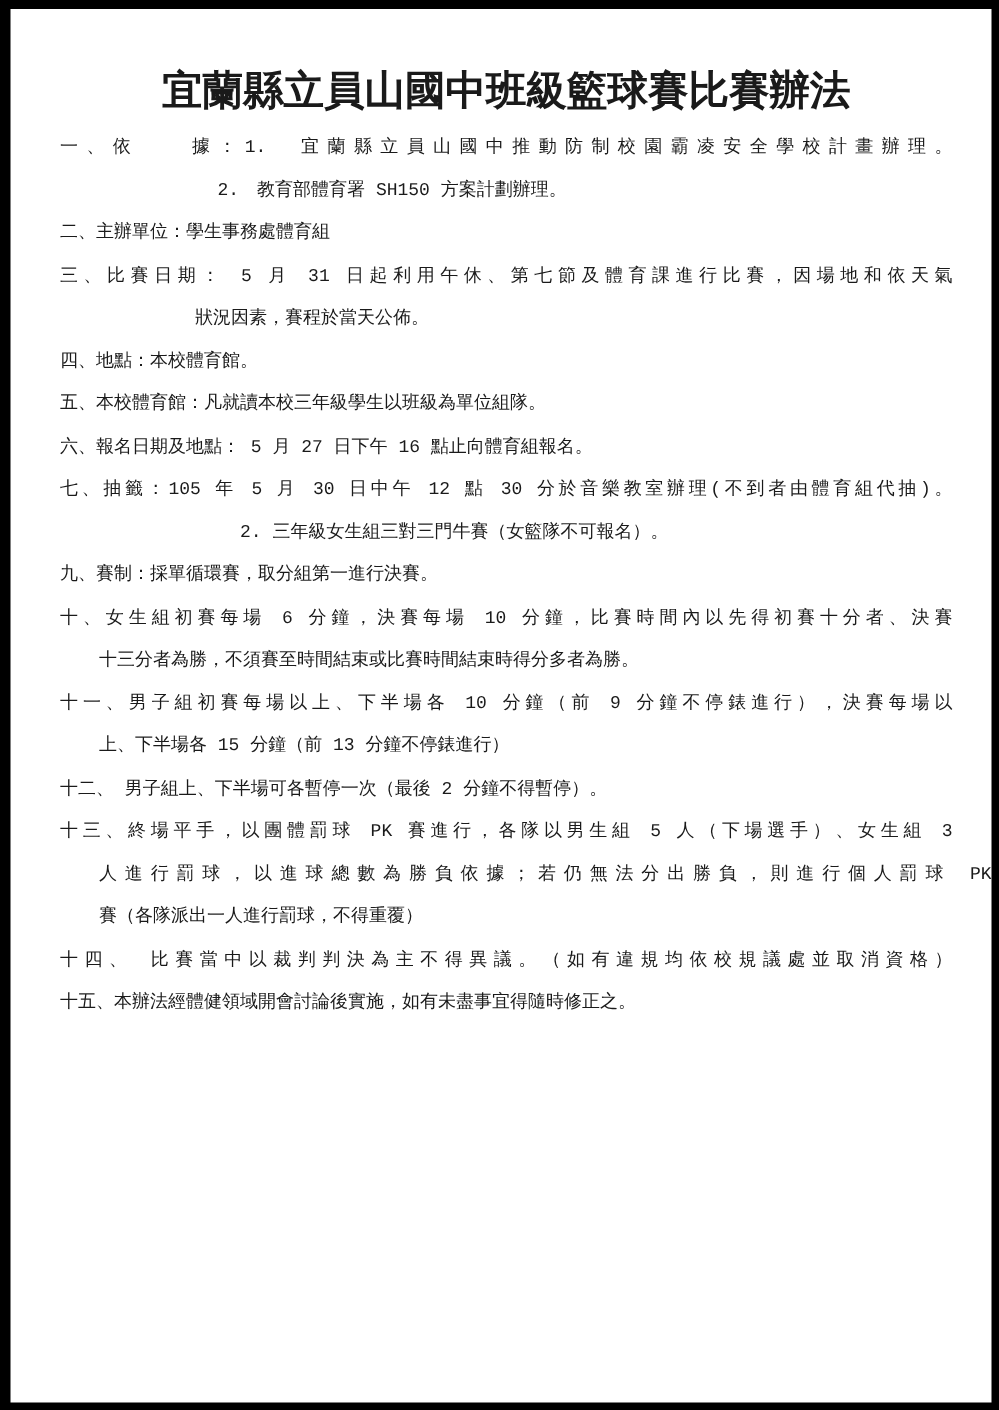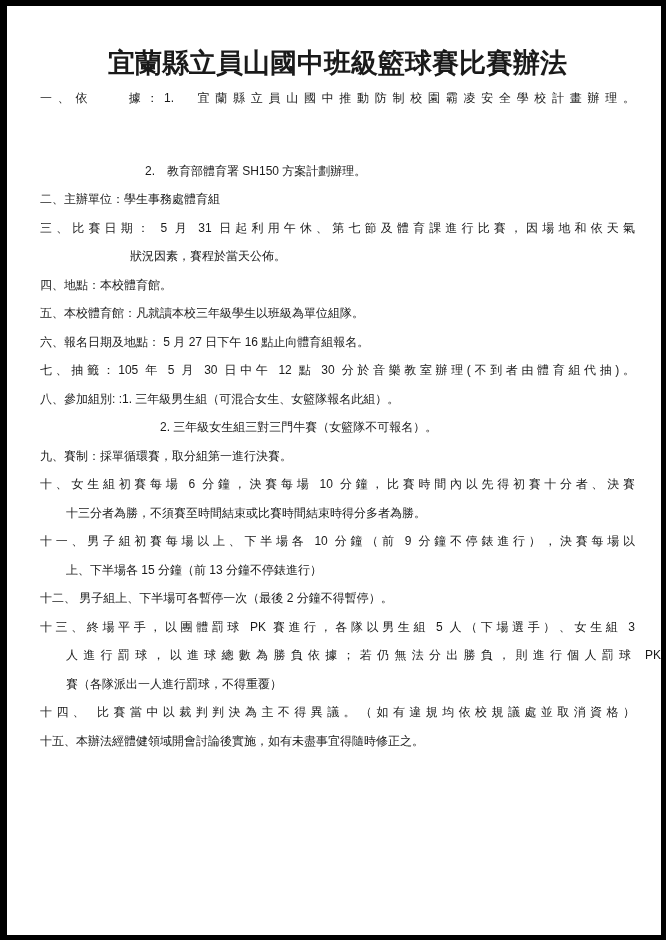--- a/index.html
+++ b/index.html
@@ -10,21 +10,21 @@
   .sheet {
     position: relative;
     box-sizing: border-box;
     width: 666px;
     height: 940px;
     background: #ffffff;
     border-style: solid;
     border-color: #000000;
     border-width: 6px 5px 5px 7px; 
     padding: 40px 26px 0 33px;
-    font-family: Liberation Sans, sans-serif;
+    font-family: Liberation Mono, monospace;
     color: #1a1a1a;
     overflow: hidden;
   }
   .doc-title {
     width: 595px;
     text-align: center;
     font-size: 27px;
     font-weight: bold;
     line-height: 34px;
     letter-spacing: 0px;
@@ -42,42 +42,41 @@
     letter-spacing: 0px;
     text-align: left;
     white-space: normal;
   }
   
   .fill {
     text-align: justify;
     text-align-last: justify;
   }
   
-  .ind-a { padding-left: 105px; margin-top: 44px; } 
+  .ind-a { padding-left: 105px; } 
   .ind-b { padding-left: 90px;  } 
   .ind-c { padding-left: 120px; } 
   .ind-d { padding-left: 26px;  } 
   .fill.ind-d { width: 621px; }   
 </style>
 </head>
 <body>
 
 <div class="sheet">
   <div class="doc-title">宜蘭縣立員山國中班級籃球賽比賽辦法</div>
   <div class="doc-body">
     <div class="line fill">一、依　　據：1.　宜蘭縣立員山國中推動防制校園霸凌安全學校計畫辦理。</div>
     <div class="line ind-a">2.　教育部體育署 SH150 方案計劃辦理。</div>
     <div class="line">二、主辦單位：學生事務處體育組</div>
     <div class="line fill">三、比賽日期： 5 月 31 日起利用午休、第七節及體育課進行比賽，因場地和依天氣</div>
     <div class="line ind-b">狀況因素，賽程於當天公佈。</div>
     <div class="line">四、地點：本校體育館。</div>
     <div class="line">五、本校體育館：凡就讀本校三年級學生以班級為單位組隊。</div>
     <div class="line">六、報名日期及地點： 5 月 27 日下午 16 點止向體育組報名。</div>
     <div class="line fill">七、抽籤：105 年 5 月 30 日中午 12 點 30 分於音樂教室辦理(不到者由體育組代抽)。</div>
-    <div class="line">八、參加組別: :1. 三年級男生組（可混合女生、女籃隊報名此組）。</div>
     <div class="line ind-c">2. 三年級女生組三對三門牛賽（女籃隊不可報名）。</div>
     <div class="line">九、賽制：採單循環賽，取分組第一進行決賽。</div>
     <div class="line fill">十、女生組初賽每場 6 分鐘，決賽每場 10 分鐘，比賽時間內以先得初賽十分者、決賽</div>
     <div class="line ind-d">十三分者為勝，不須賽至時間結束或比賽時間結束時得分多者為勝。</div>
     <div class="line fill">十一、男子組初賽每場以上、下半場各 10 分鐘（前 9 分鐘不停錶進行），決賽每場以</div>
     <div class="line ind-d">上、下半場各 15 分鐘（前 13 分鐘不停錶進行）</div>
     <div class="line">十二、 男子組上、下半場可各暫停一次（最後 2 分鐘不得暫停）。</div>
     <div class="line fill">十三、終場平手，以團體罰球 PK 賽進行，各隊以男生組 5 人（下場選手）、女生組 3</div>
     <div class="line fill ind-d">人進行罰球，以進球總數為勝負依據；若仍無法分出勝負，則進行個人罰球 PK</div>
     <div class="line ind-d">賽（各隊派出一人進行罰球，不得重覆）</div>

